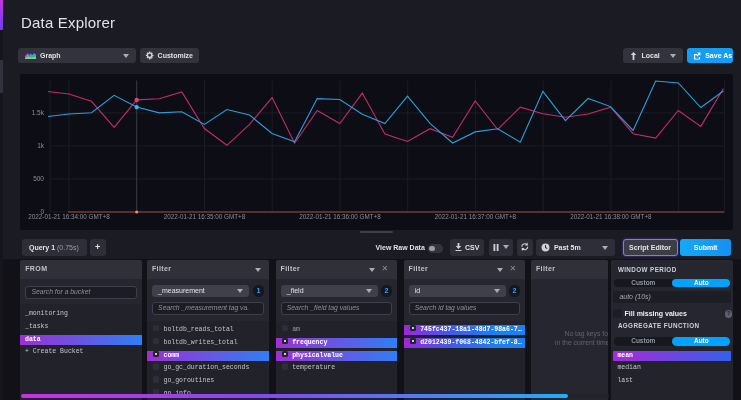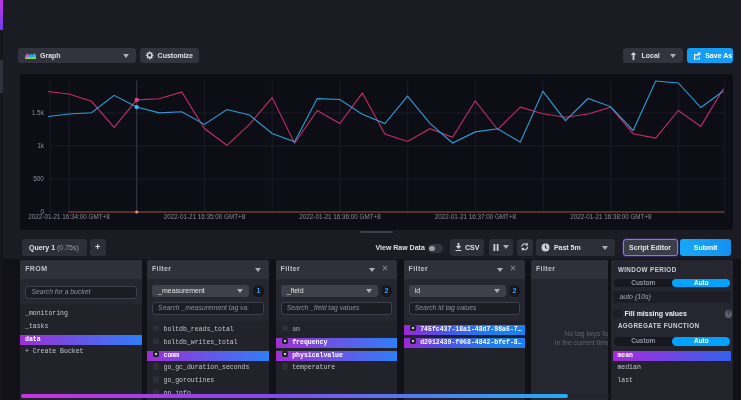--- a/index.html
+++ b/index.html
@@ -42,20 +42,21 @@
 </style>
 </head>
 <body>
 <div id="stage">
 
   <div id="rail" class="abs">
       <div class="pg abs"></div>
       <div class="blk abs"></div>
     </div>
 
+  <div id="title" class="abs">Data Explorer</div>
 
   <div class="tbtn" style="left:18px; width:117.5px;">
     <svg style="margin-left:7px" width="11" height="7" viewBox="0 0 11 7">
       <polygon points="0,7 0,4.2 2.6,1.3 5.4,4.6 5.4,7" fill="#bd5ae4"></polygon>
       <polygon points="4.2,7 4.2,3.2 5.8,1.6 7.3,2.9 9,1.2 11,2.5 11,7" fill="#2ba5db"></polygon>
       <polygon points="0,7 0,6.2 3.2,4.6 6.4,5.5 11,4.4 11,7" fill="#7cd662"></polygon>
     </svg>
     <span style="margin-left:4px">Graph</span>
     <span class="caret" style="position:absolute; right:7px; top:6px;"></span>
   </div>

